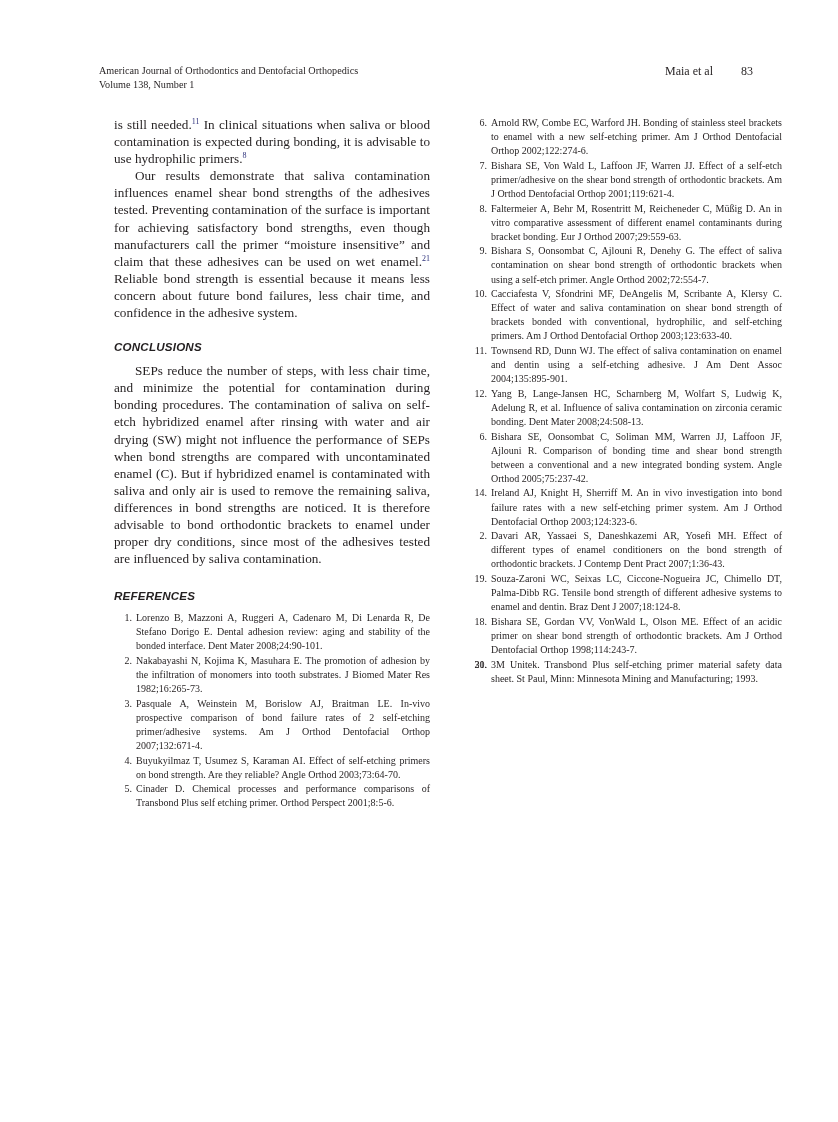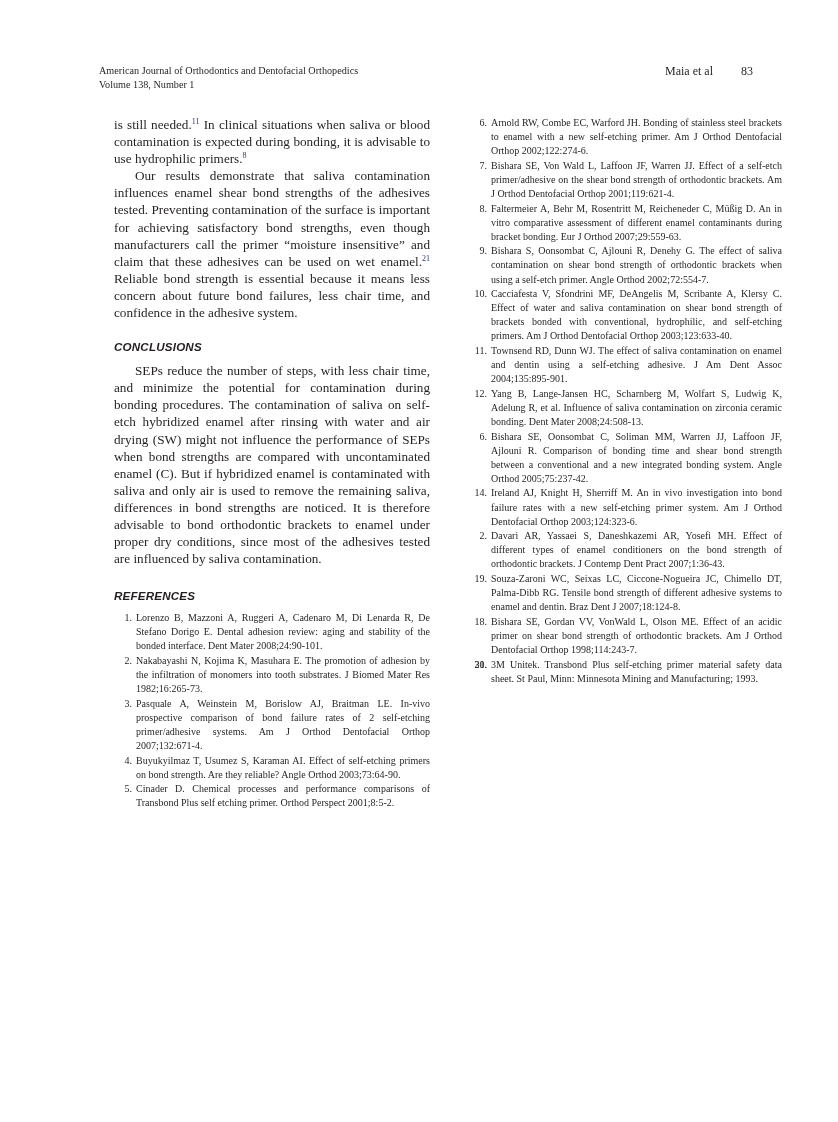--- a/index.html
+++ b/index.html
@@ -47,22 +47,22 @@
   </p>
 
   <h2 class="section-heading">CONCLUSIONS</h2>
   <p class="indent">SEPs reduce the number of steps, with less chair time, and minimize the potential for contamination during bonding procedures. The contamination of saliva on self-etch hybridized enamel after rinsing with water and air drying (SW) might not influence the performance of SEPs when bond strengths are compared with uncontaminated enamel (C). But if hybridized enamel is contaminated with saliva and only air is used to remove the remaining saliva, differences in bond strengths are noticed. It is therefore advisable to bond orthodontic brackets to enamel under proper dry conditions, since most of the adhesives tested are influenced by saliva contamination.</p>
 
   <h2 class="section-heading" style="margin-top:22px;">REFERENCES</h2>
   <ol class="refs">
     <li><span class="ref-num">1.</span><span>Lorenzo B, Mazzoni A, Ruggeri A, Cadenaro M, Di Lenarda R, De Stefano Dorigo E. Dental adhesion review: aging and stability of the bonded interface. Dent Mater 2008;24:90-101.</span></li>
     <li><span class="ref-num">2.</span><span>Nakabayashi N, Kojima K, Masuhara E. The promotion of adhesion by the infiltration of monomers into tooth substrates. J Biomed Mater Res 1982;16:265-73.</span></li>
     <li><span class="ref-num">3.</span><span>Pasquale A, Weinstein M, Borislow AJ, Braitman LE. In-vivo prospective comparison of bond failure rates of 2 self-etching primer/adhesive systems. Am J Orthod Dentofacial Orthop 2007;132:671-4.</span></li>
-    <li><span class="ref-num">4.</span><span>Buyukyilmaz T, Usumez S, Karaman AI. Effect of self-etching primers on bond strength. Are they reliable? Angle Orthod 2003;73:64-90.</span></li>
-    <li><span class="ref-num">5.</span><span>Cinader D. Chemical processes and performance comparisons of Transbond Plus self etching primer. Orthod Perspect 2001;8:5-2.</span></li>
+    <li><span class="ref-num">4.</span><span>Buyukyilmaz T, Usumez S, Karaman AI. Effect of self-etching primers on bond strength. Are they reliable? Angle Orthod 2003;73:64-70.</span></li>
+    <li><span class="ref-num">5.</span><span>Cinader D. Chemical processes and performance comparisons of Transbond Plus self etching primer. Orthod Perspect 2001;8:5-6.</span></li>
   </ol>
 </section>
 
 <section class="col col-right">
   <ol class="refs">
     <li><span class="ref-num">6.</span><span>Arnold RW, Combe EC, Warford JH. Bonding of stainless steel brackets to enamel with a new self-etching primer. Am J Orthod Dentofacial Orthop 2002;122:274-6.</span></li>
     <li><span class="ref-num">7.</span><span>Bishara SE, Von Wald L, Laffoon JF, Warren JJ. Effect of a self-etch primer/adhesive on the shear bond strength of orthodontic brackets. Am J Orthod Dentofacial Orthop 2001;119:621-4.</span></li>
     <li><span class="ref-num">8.</span><span>Faltermeier A, Behr M, Rosentritt M, Reicheneder C, Müßig D. An in vitro comparative assessment of different enamel contaminants during bracket bonding. Eur J Orthod 2007;29:559-63.</span></li>
     <li><span class="ref-num">9.</span><span>Bishara S, Oonsombat C, Ajlouni R, Denehy G. The effect of saliva contamination on shear bond strength of orthodontic brackets when using a self-etch primer. Angle Orthod 2002;72:554-7.</span></li>
     <li><span class="ref-num">10.</span><span>Cacciafesta V, Sfondrini MF, DeAngelis M, Scribante A, Klersy C. Effect of water and saliva contamination on shear bond strength of brackets bonded with conventional, hydrophilic, and self-etching primers. Am J Orthod Dentofacial Orthop 2003;123:633-40.</span></li>

